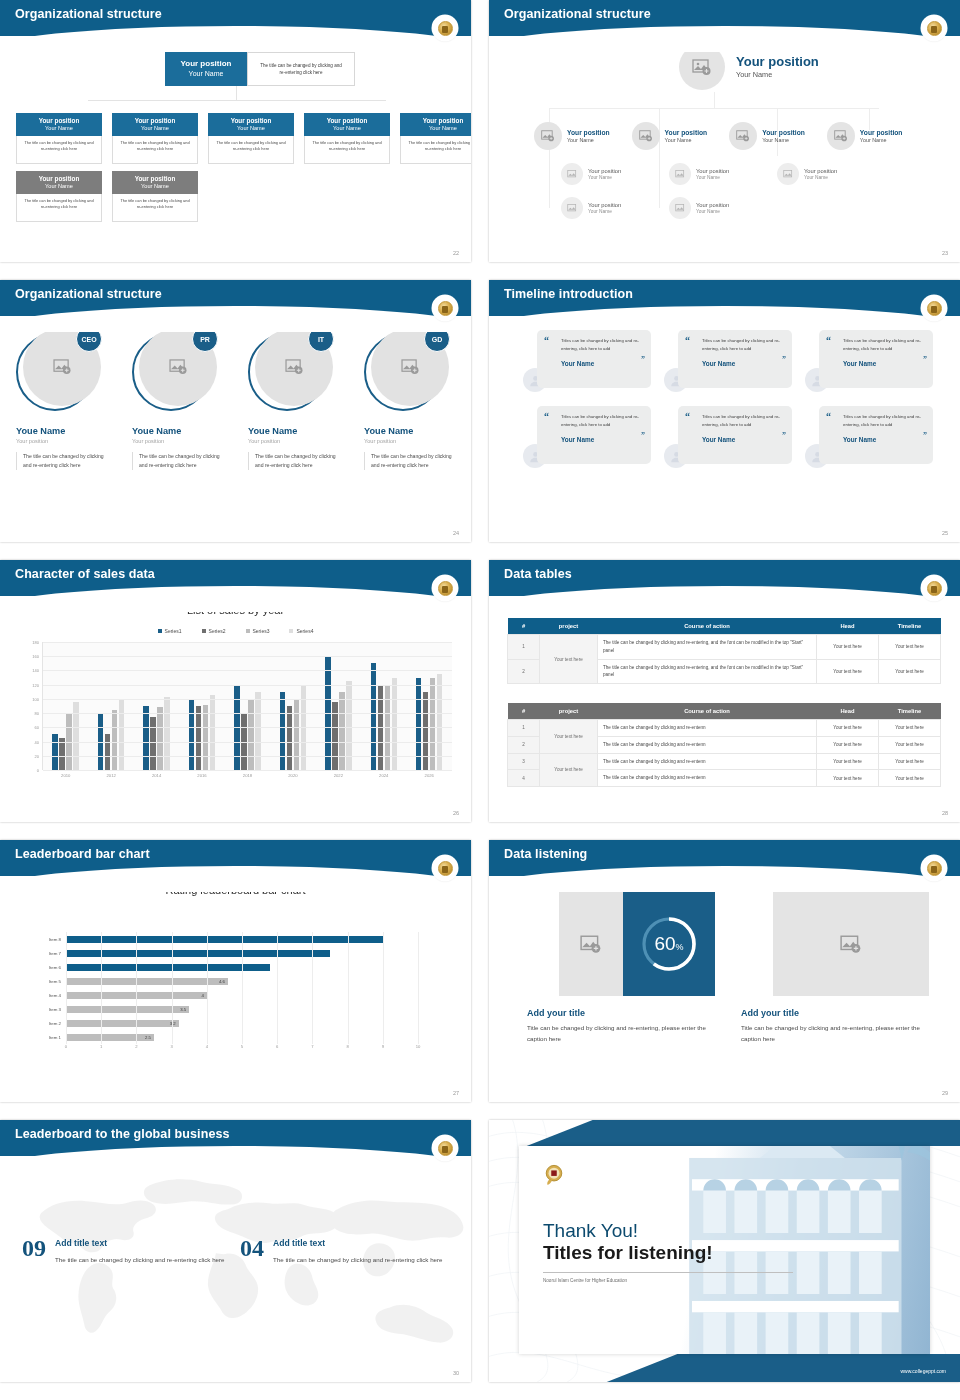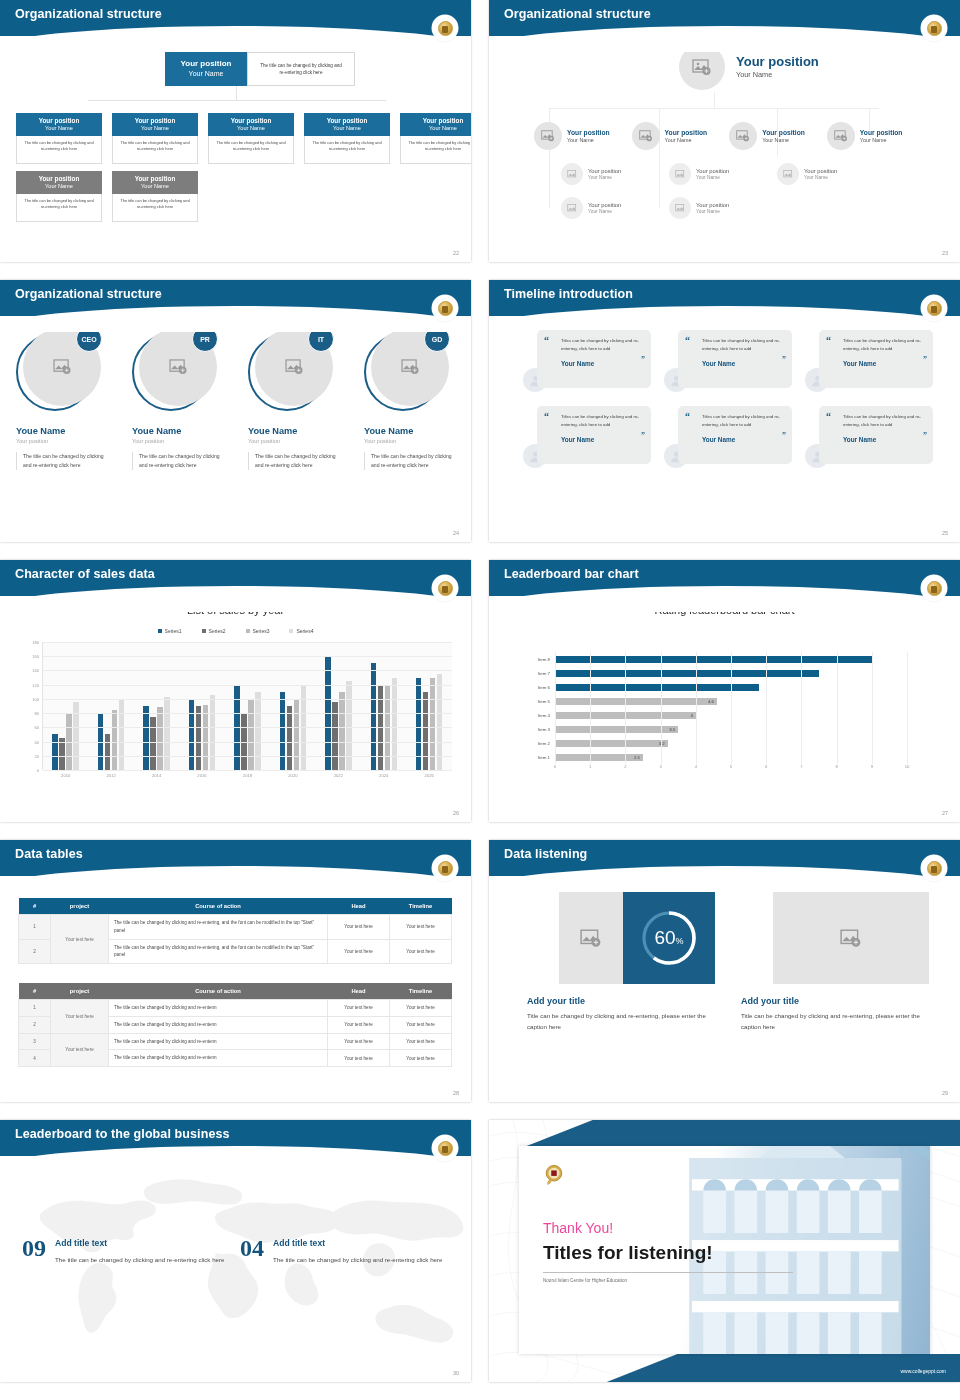--- a/index.html
+++ b/index.html
@@ -184,21 +184,21 @@
   .tbl th { color: #fff; font-size: 5.8px; font-weight: bold; padding: 5px 2px; text-align: center; }
   .tbl.blue th { background: #0e5e8a; }
   .tbl.grey th { background: #6f6f6f; }
   .tbl td { border: 1px solid #e6e6e6; padding: 4px 5px; color: #4a4a4a; vertical-align: middle; }
   .tbl td.c { text-align: center; background: #f4f4f4; color: #6b6b6b; }
   .tbl td.w { background: #fff; text-align: center; }
   .tbl td.act { background: #fff; text-align: left; line-height: 1.7; }
   
   .dc-wrap { position: absolute; left: 38px; top: 52px; display: flex; gap: 26px; }
   .dc { width: 188px; }
-  .dc-top { display: flex; height: 92px; padding-left: 32px; }
+  .dc-top { display: flex; height: 104px; padding-left: 32px; }
   .dc-img { flex: 1; background: #e4e4e4; display: flex; align-items: center; justify-content: center; }
   .dc-ring { width: 92px; background: #1a5e88; display: flex; align-items: center; justify-content: center; position: relative; }
   .ring-svg { position: absolute; left: 50%; top: 50%; transform: translate(-50%,-50%); }
   .dc-pct { position: relative; color: #fff; font-size: 19px; font-weight: 300; z-index: 2; }
   .dc-pct small { font-size: 9px; }
   .dc-title { margin-top: 12px; font-size: 9px; font-weight: bold; color: #13527c; }
   .dc-sub { margin-top: 5px; font-size: 6.2px; line-height: 1.75; color: #4a4a4a; }
   
   .map-bg { position: absolute; left: 0; top: 38px; width: 100%; height: 220px; opacity: .5; }
   .num-wrap { position: absolute; top: 118px; display: flex; align-items: flex-start; gap: 9px; }
@@ -209,21 +209,21 @@
   .ty { background: #fff; position: relative; }
   .ty-card {
     position: absolute; left: 30px; top: 26px; right: 30px; bottom: 28px;
     background: #fff; box-shadow: 0 0 4px rgba(0,0,0,.18); overflow: hidden;
   }
   .ty-photo {
     position: absolute; right: 0; top: 0; width: 62%; height: 100%;
     background: linear-gradient(100deg, rgba(255,255,255,1) 0%, rgba(255,255,255,.85) 14%, rgba(190,214,232,.85) 45%, rgba(133,173,205,.9) 100%);
   }
   .ty-emblem { position: absolute; left: 24px; top: 18px; width: 22px; height: 22px; }
-  .ty-h1 { position: absolute; left: 24px; top: 74px; font-size: 14px; color: #ec4899; font-weight: normal; }
+  .ty-h1 { position: absolute; left: 24px; top: 74px; font-size: 19px; color: #0c4a6e; font-weight: normal; }
   .ty-h2 { position: absolute; left: 24px; top: 96px; font-size: 19px; color: #1a1a1a; font-weight: bold; }
   .ty-rule { position: absolute; left: 24px; top: 126px; width: 250px; height: 1px; background: #bfbfbf; }
   .ty-cap { position: absolute; left: 24px; top: 132px; font-size: 4.6px; color: #6f6f6f; }
   .ty-url { position: absolute; right: 14px; bottom: 8px; font-size: 5px; color: #ffffff; }
   .ty-corner-tr { position: absolute; right: 0; top: 0; width: 100%; height: 26px; background: #1a5e88;
     clip-path: polygon(22% 0, 100% 0, 100% 100%, 8% 100%); }
   .ty-corner-br { position: absolute; left: 0; bottom: 0; width: 100%; height: 28px; background: #1a5e88;
     clip-path: polygon(40% 0, 100% 0, 100% 100%, 25% 100%); }
   .ty-lines { position: absolute; inset: 0; opacity: .5; }
 </style>
@@ -748,99 +748,20 @@
         <div class="grid-line" style="top: 11.1111%;"></div>
         <span class="ytick" style="top: 11.1111%;">160</span>
         <div class="grid-line" style="top: 0%;"></div>
         <span class="ytick" style="top: 0%;">180</span>
       </div>
     <div class="pageno">26</div>
   </div>
 
   <div class="slide">
     <div class="hdr"></div>
-    <div class="hdr-title">Leaderboard bar chart</div>
-    <div class="badge">
-        <i></i>
-      </div>
-
-    <div class="ch-title">Rating leaderboard bar chart</div>
-    <div class="hplot" id="h-plot">
-      <div class="hrow">
-          <div class="hlbl">Item 8</div>
-          <div class="hbar" style="width: 90%; background: rgb(14, 94, 138);"></div>
-        </div>
-        <div class="hrow">
-          <div class="hlbl">Item 7</div>
-          <div class="hbar" style="width: 75%; background: rgb(14, 94, 138);"></div>
-        </div>
-        <div class="hrow">
-          <div class="hlbl">Item 6</div>
-          <div class="hbar" style="width: 58%; background: rgb(14, 94, 138);"></div>
-        </div>
-        <div class="hrow">
-          <div class="hlbl">Item 5</div>
-          <div class="hbar" style="width: 46%; background: rgb(189, 189, 189);">
-            <span class="hval">4.6</span>
-          </div>
-        </div>
-        <div class="hrow">
-          <div class="hlbl">Item 4</div>
-          <div class="hbar" style="width: 40%; background: rgb(189, 189, 189);">
-            <span class="hval">4</span>
-          </div>
-        </div>
-        <div class="hrow">
-          <div class="hlbl">Item 3</div>
-          <div class="hbar" style="width: 35%; background: rgb(189, 189, 189);">
-            <span class="hval">3.5</span>
-          </div>
-        </div>
-        <div class="hrow">
-          <div class="hlbl">Item 2</div>
-          <div class="hbar" style="width: 32%; background: rgb(189, 189, 189);">
-            <span class="hval">3.2</span>
-          </div>
-        </div>
-        <div class="hrow">
-          <div class="hlbl">Item 1</div>
-          <div class="hbar" style="width: 25%; background: rgb(189, 189, 189);">
-            <span class="hval">2.5</span>
-          </div>
-        </div>
-        <div class="hx" id="h-xlab">
-          <span style="left: 0%;">0</span>
-          <span style="left: 10%;">1</span>
-          <span style="left: 20%;">2</span>
-          <span style="left: 30%;">3</span>
-          <span style="left: 40%;">4</span>
-          <span style="left: 50%;">5</span>
-          <span style="left: 60%;">6</span>
-          <span style="left: 70%;">7</span>
-          <span style="left: 80%;">8</span>
-          <span style="left: 90%;">9</span>
-          <span style="left: 100%;">10</span>
-        </div>
-    <div class="vgrid" style="left: 0%;"></div>
-        <div class="vgrid" style="left: 10%;"></div>
-        <div class="vgrid" style="left: 20%;"></div>
-        <div class="vgrid" style="left: 30%;"></div>
-        <div class="vgrid" style="left: 40%;"></div>
-        <div class="vgrid" style="left: 50%;"></div>
-        <div class="vgrid" style="left: 60%;"></div>
-        <div class="vgrid" style="left: 70%;"></div>
-        <div class="vgrid" style="left: 80%;"></div>
-        <div class="vgrid" style="left: 90%;"></div>
-        <div class="vgrid" style="left: 100%;"></div>
-      </div>
-    <div class="pageno">27</div>
-  </div>
-
-  <div class="slide">
-    <div class="hdr"></div>
     <div class="hdr-title">Data tables</div>
     <div class="badge">
         <i></i>
       </div>
 
     <table class="tbl blue" style="top:58px">
       <thead>
           <tr>
         <th style="width:32px">#</th>
         <th style="width:58px">project</th>
@@ -899,20 +820,99 @@
         </tr>
         <tr>
           <td class="c">4</td>
           <td class="act">The title can be changed by clicking and re-entenn</td>
           <td class="w">Your text here</td>
           <td class="w">Your text here</td>
         </tr>
       </tbody>
     </table>
     <div class="pageno">28</div>
+  </div>
+
+  <div class="slide">
+    <div class="hdr"></div>
+    <div class="hdr-title">Leaderboard bar chart</div>
+    <div class="badge">
+        <i></i>
+      </div>
+
+    <div class="ch-title">Rating leaderboard bar chart</div>
+    <div class="hplot" id="h-plot">
+      <div class="hrow">
+          <div class="hlbl">Item 8</div>
+          <div class="hbar" style="width: 90%; background: rgb(14, 94, 138);"></div>
+        </div>
+        <div class="hrow">
+          <div class="hlbl">Item 7</div>
+          <div class="hbar" style="width: 75%; background: rgb(14, 94, 138);"></div>
+        </div>
+        <div class="hrow">
+          <div class="hlbl">Item 6</div>
+          <div class="hbar" style="width: 58%; background: rgb(14, 94, 138);"></div>
+        </div>
+        <div class="hrow">
+          <div class="hlbl">Item 5</div>
+          <div class="hbar" style="width: 46%; background: rgb(189, 189, 189);">
+            <span class="hval">4.6</span>
+          </div>
+        </div>
+        <div class="hrow">
+          <div class="hlbl">Item 4</div>
+          <div class="hbar" style="width: 40%; background: rgb(189, 189, 189);">
+            <span class="hval">4</span>
+          </div>
+        </div>
+        <div class="hrow">
+          <div class="hlbl">Item 3</div>
+          <div class="hbar" style="width: 35%; background: rgb(189, 189, 189);">
+            <span class="hval">3.5</span>
+          </div>
+        </div>
+        <div class="hrow">
+          <div class="hlbl">Item 2</div>
+          <div class="hbar" style="width: 32%; background: rgb(189, 189, 189);">
+            <span class="hval">3.2</span>
+          </div>
+        </div>
+        <div class="hrow">
+          <div class="hlbl">Item 1</div>
+          <div class="hbar" style="width: 25%; background: rgb(189, 189, 189);">
+            <span class="hval">2.5</span>
+          </div>
+        </div>
+        <div class="hx" id="h-xlab">
+          <span style="left: 0%;">0</span>
+          <span style="left: 10%;">1</span>
+          <span style="left: 20%;">2</span>
+          <span style="left: 30%;">3</span>
+          <span style="left: 40%;">4</span>
+          <span style="left: 50%;">5</span>
+          <span style="left: 60%;">6</span>
+          <span style="left: 70%;">7</span>
+          <span style="left: 80%;">8</span>
+          <span style="left: 90%;">9</span>
+          <span style="left: 100%;">10</span>
+        </div>
+    <div class="vgrid" style="left: 0%;"></div>
+        <div class="vgrid" style="left: 10%;"></div>
+        <div class="vgrid" style="left: 20%;"></div>
+        <div class="vgrid" style="left: 30%;"></div>
+        <div class="vgrid" style="left: 40%;"></div>
+        <div class="vgrid" style="left: 50%;"></div>
+        <div class="vgrid" style="left: 60%;"></div>
+        <div class="vgrid" style="left: 70%;"></div>
+        <div class="vgrid" style="left: 80%;"></div>
+        <div class="vgrid" style="left: 90%;"></div>
+        <div class="vgrid" style="left: 100%;"></div>
+      </div>
+    <div class="pageno">27</div>
   </div>
 
   <div class="slide">
     <div class="hdr"></div>
     <div class="hdr-title">Data listening</div>
     <div class="badge">
         <i></i>
       </div>
 
     <div class="dc-wrap">

